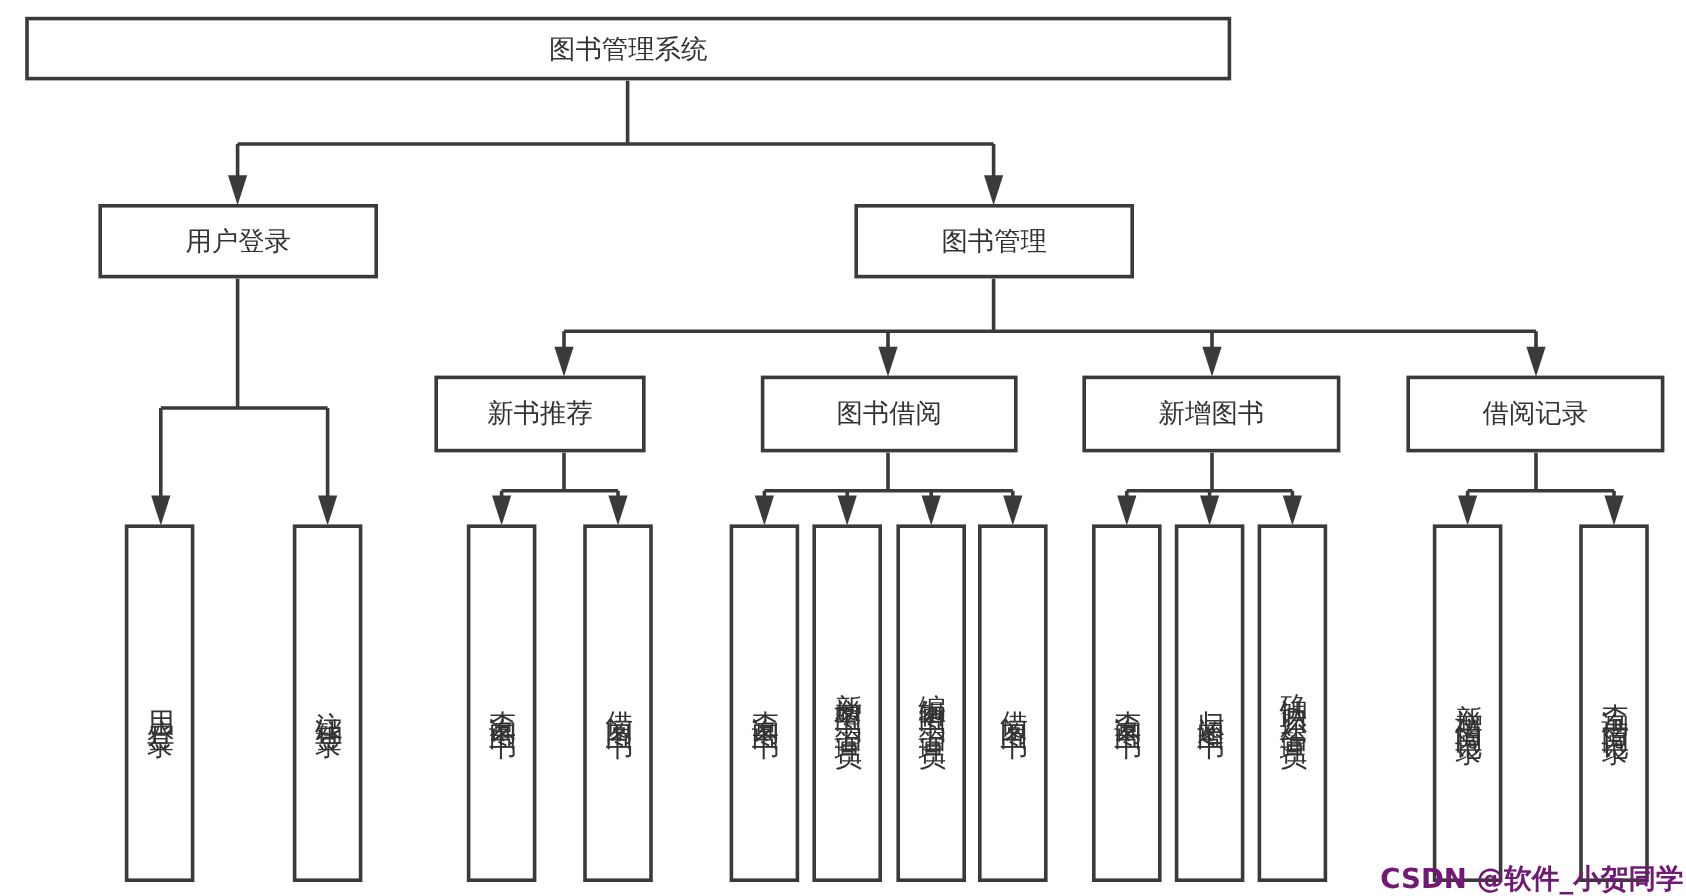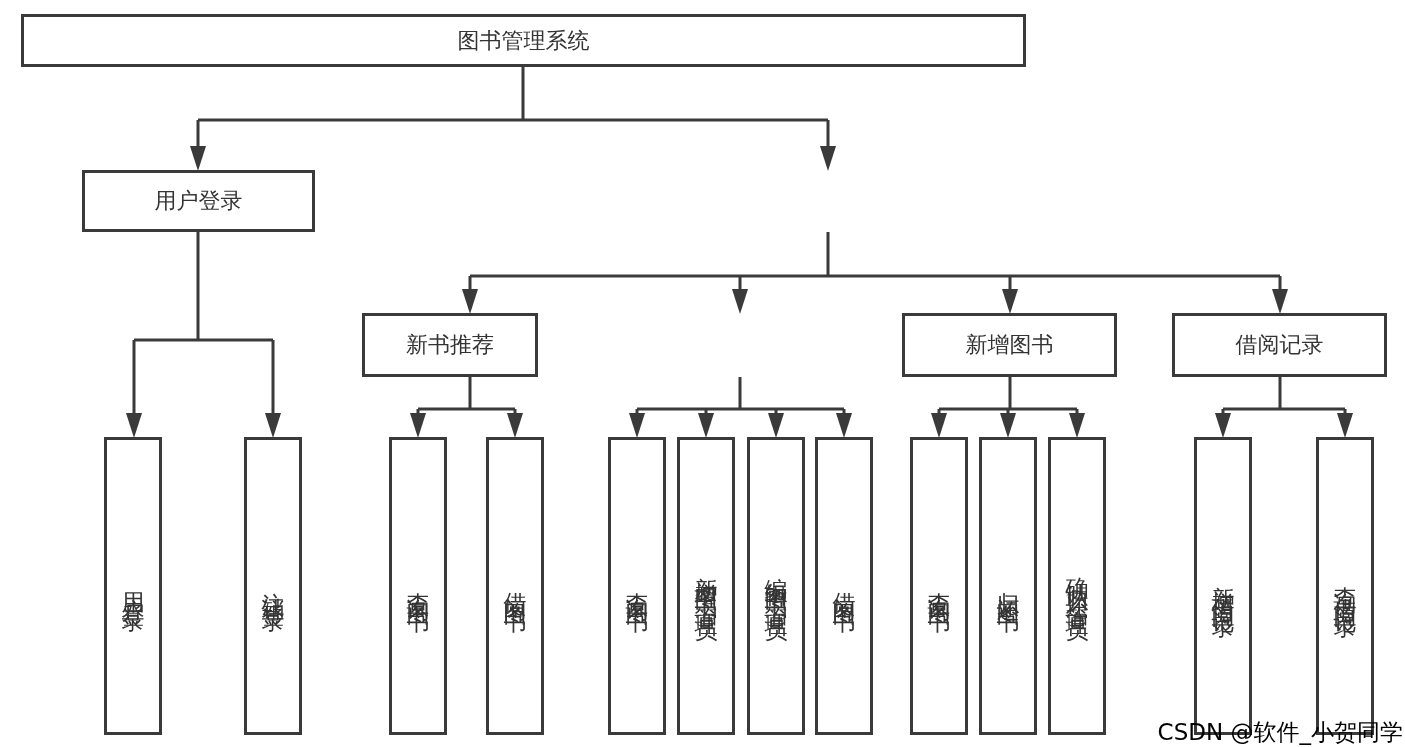--- a/index.html
+++ b/index.html
@@ -34,23 +34,24 @@
     text-orientation: mixed;
     font-size: 23px;
     letter-spacing: 6px;
     line-height: 1;
   }
   .watermark {
     position: absolute;
     right: 2px;
     top: 717px;
     font-size: 23px;
-    color: #000000;
+    color: #701a75;
     white-space: nowrap;
     z-index: 5;
+    font-weight: bold;
   }
 </style>
 </head>
 <body>
 
 <div class="stage">
 
   <svg class="connectors" viewBox="0 0 1405 747" xmlns="http://www.w3.org/2000/svg">
     <g stroke="#3a3a3a" stroke-width="3" fill="none">
       <path d="M523 67 V120 M198 120 H828 M198 120 V150 M828 120 V150"></path>
@@ -84,23 +85,29 @@
     </g>
   </svg>
 
   <div class="node" style="left:21px; top:14px; width:1005px; height:53px">
     <span>图书管理系统</span>
   </div>
 
   <div class="node" style="left:82px; top:170px; width:233px; height:62px">
     <span>用户登录</span>
   </div>
+  <div class="node" style="left:712px; top:170px; width:233px; height:62px">
+    <span>图书管理</span>
+  </div>
 
   <div class="node" style="left:362px; top:313px; width:176px; height:64px">
     <span>新书推荐</span>
+  </div>
+  <div class="node" style="left:634px; top:313px; width:214px; height:64px">
+    <span>图书借阅</span>
   </div>
   <div class="node" style="left:902px; top:313px; width:215px; height:64px">
     <span>新增图书</span>
   </div>
   <div class="node" style="left:1172px; top:313px; width:215px; height:64px">
     <span>借阅记录</span>
   </div>
 
   <div class="node leaf" style="left:104px; top:437px; width:58px; height:298px">
     <span class="vtext">用户登录</span>

